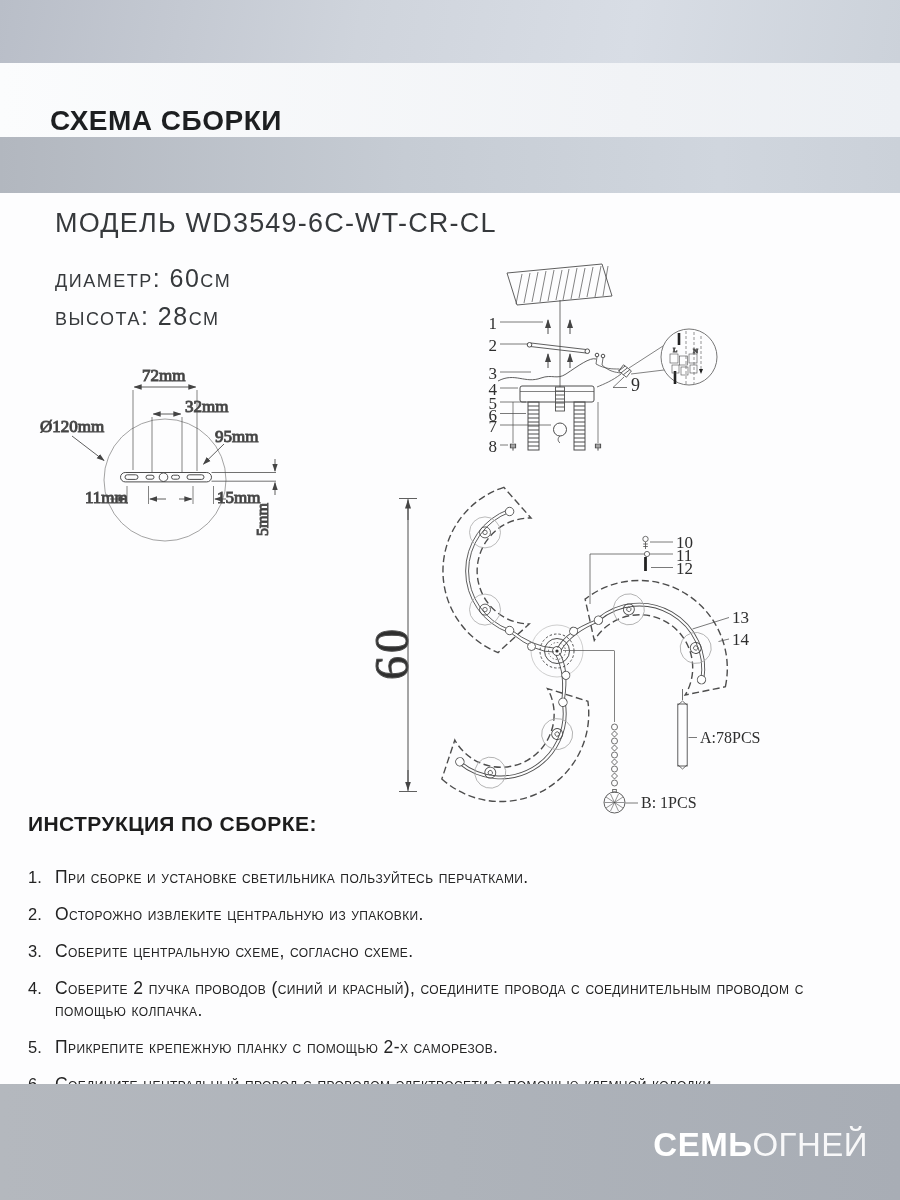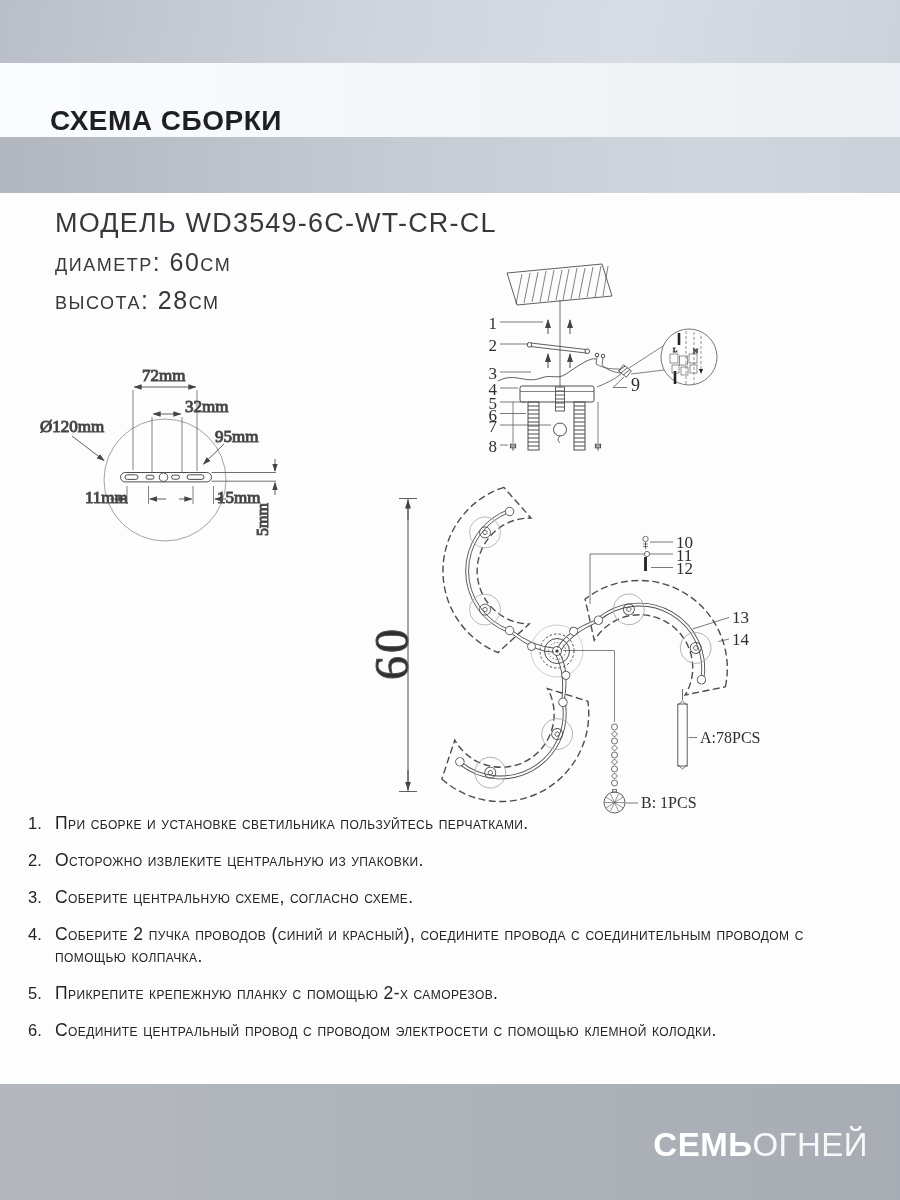--- a/index.html
+++ b/index.html
@@ -7,21 +7,21 @@
         font-family:"Liberation Sans",sans-serif;}
   .band-top{position:absolute;left:0;top:0;width:900px;height:63px;
         background:linear-gradient(100deg,#b9bec8,#cfd4dc 40%,#d8dde5 70%,#ccd2da);}
   .band-title{position:absolute;left:0;top:63px;width:900px;height:74px;
         background:linear-gradient(90deg,#fbfcfd,#f1f3f6 70%,#edf0f4);
         display:flex;align-items:flex-end;}
   .band-title h1{margin:0 0 0 50px;font-size:28px;font-weight:700;color:#1d1f21;letter-spacing:.5px;}
   .band-sub{position:absolute;left:0;top:137px;width:900px;height:56px;
         background:linear-gradient(90deg,#b2b7bf,#c6ccd4 45%,#d0d6de 80%,#cbd1d9);}
   .model-block{position:absolute;left:55px;top:208px;color:#36393c;}
-  .model-line1{font-size:27px;letter-spacing:1.2px;margin-bottom:4px;font-weight:500;}
+  .model-line1{font-size:27px;letter-spacing:1.2px;margin-bottom:20px;font-weight:500;}
   .model-line2{font-size:25px;font-variant:small-caps;letter-spacing:1.5px;line-height:38px;font-weight:400;}
   .drawing{position:absolute;left:0;top:190px;width:900px;height:640px;}
   .instructions{position:absolute;left:28px;top:812px;width:848px;color:#232323;}
   .instructions h2{margin:0 0 30px 0;font-size:21px;font-weight:700;letter-spacing:.4px;color:#1d1d1d;}
   .item{display:flex;margin-bottom:15px;font-size:17.5px;line-height:22px;}
   .item .num{width:27px;flex:none;font-size:16.5px;}
   .item .itext{font-variant:small-caps;letter-spacing:.4px;max-width:770px;}
   .footer{position:absolute;left:0;top:1084px;width:900px;height:120px;
         background:linear-gradient(90deg,#b4b8be,#aeb3ba 50%,#a8adb5);}
   .logo{position:absolute;right:32px;top:42px;font-size:33px;letter-spacing:.5px;color:#ffffff;}
@@ -240,20 +240,21 @@
         <text x="676" y="573.5">12</text>
         <text x="732" y="623">13</text>
         <text x="732" y="645">14</text>
         <text x="700" y="743" font-size="16">A:78PCS</text>
         <text x="641" y="808" font-size="16">B: 1PCS</text>
       </g>
     </g>
   </svg>
 
   <div class="instructions">
+    <h2>ИНСТРУКЦИЯ ПО СБОРКЕ:</h2>
     <div class="item">
       <span class="num">1.</span>
       <div class="itext">При сборке и установке светильника пользуйтесь перчатками.</div>
     </div>
     <div class="item">
       <span class="num">2.</span>
       <div class="itext">Осторожно извлеките центральную из упаковки.</div>
     </div>
     <div class="item">
       <span class="num">3.</span>

